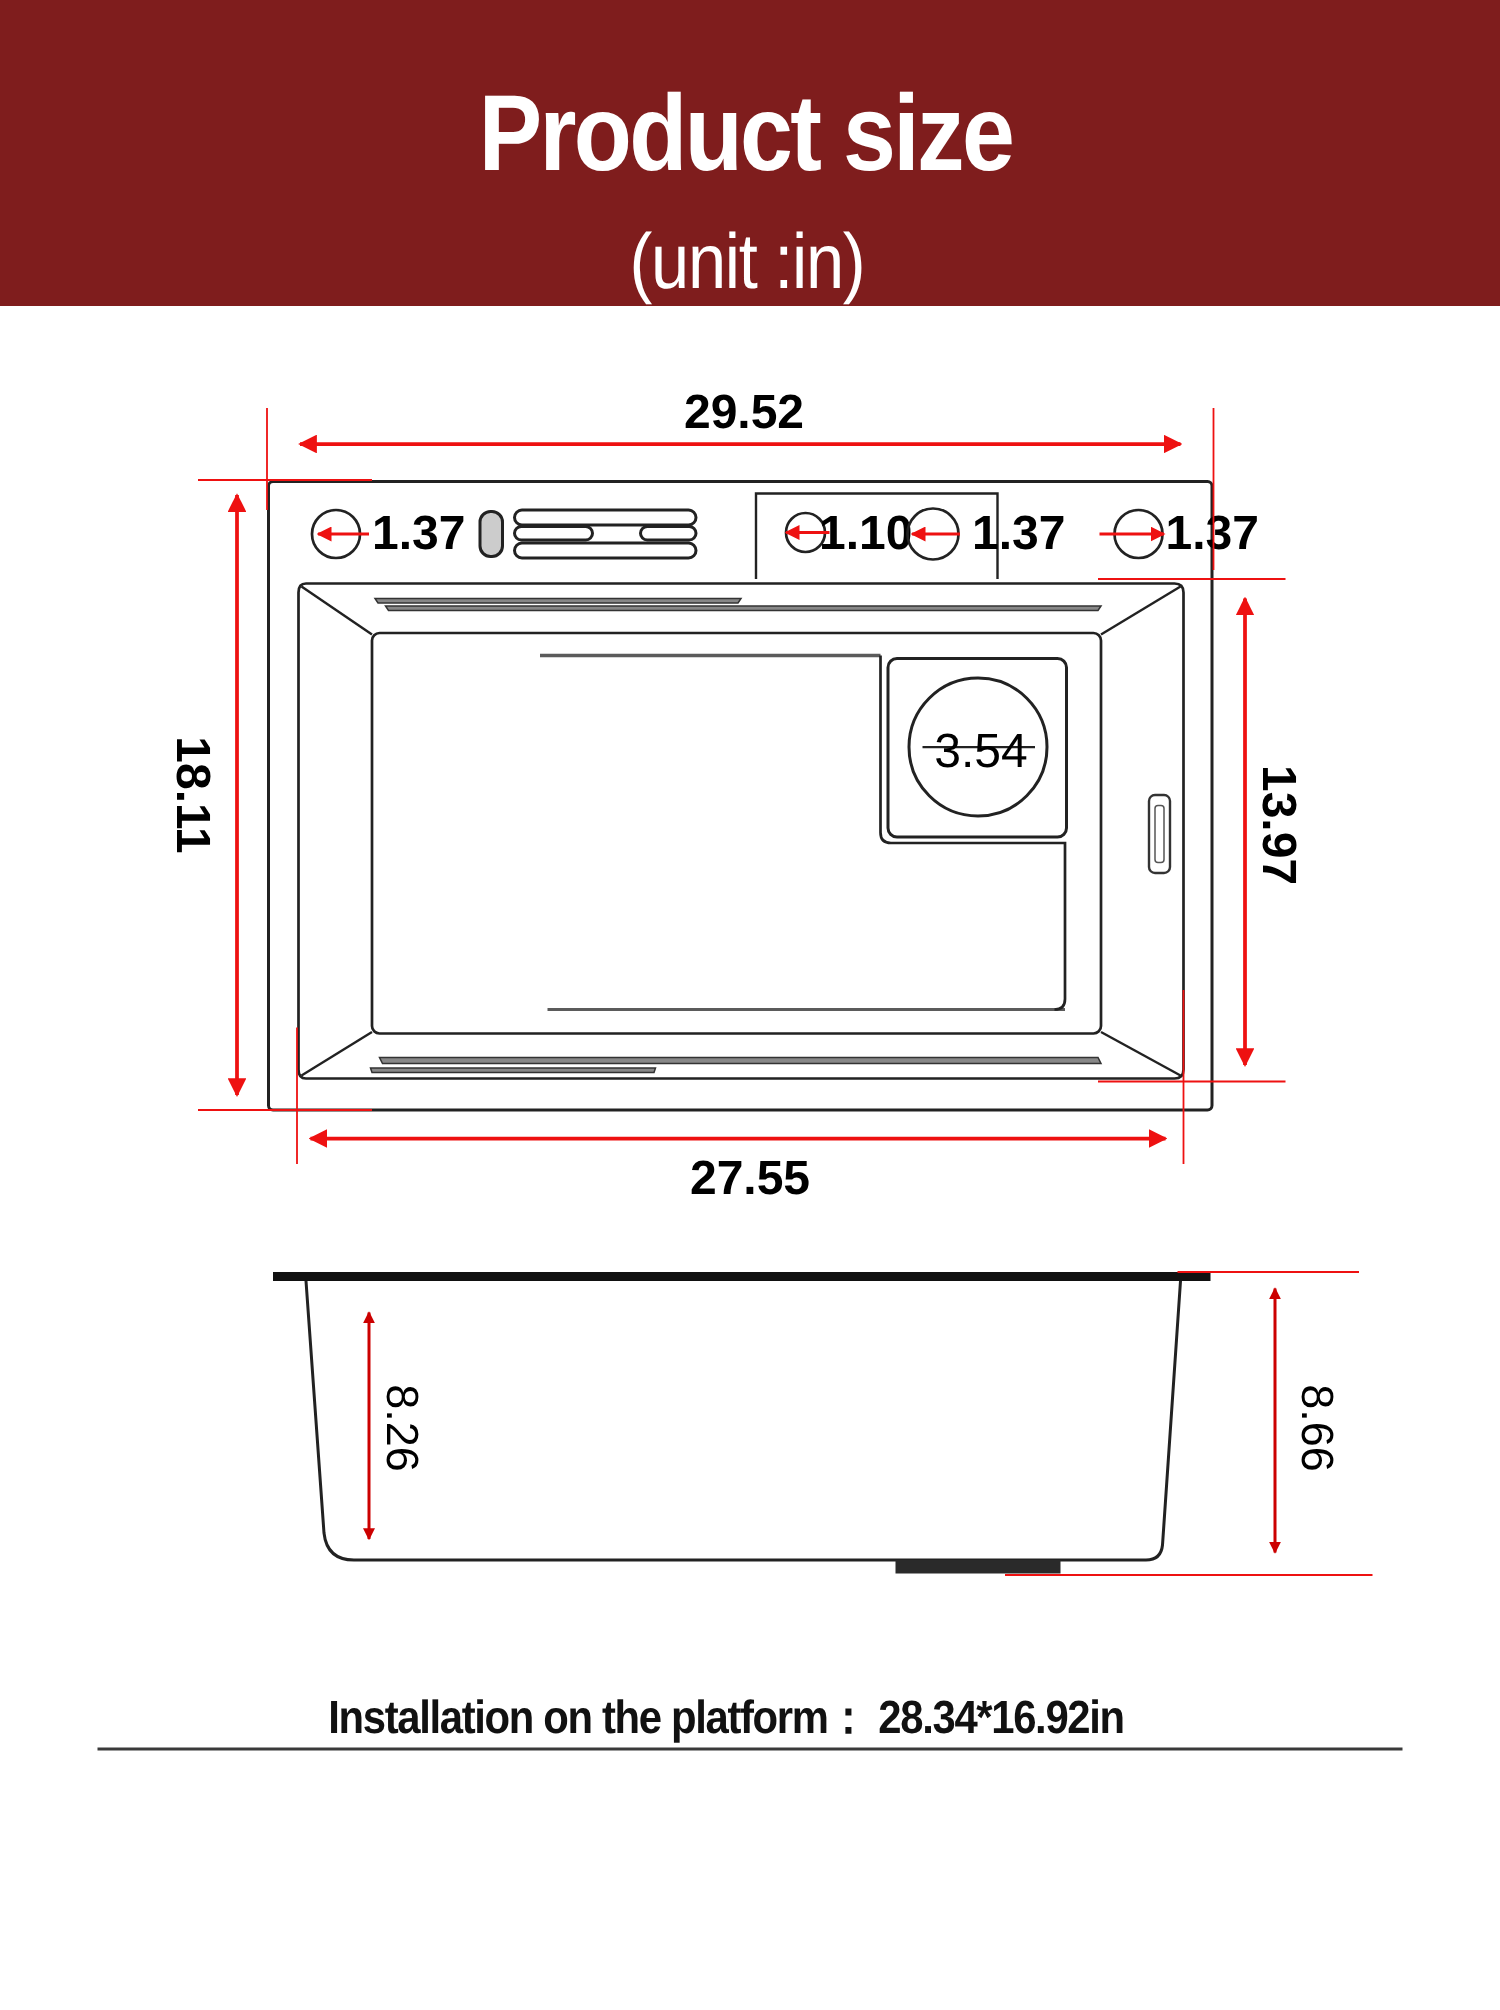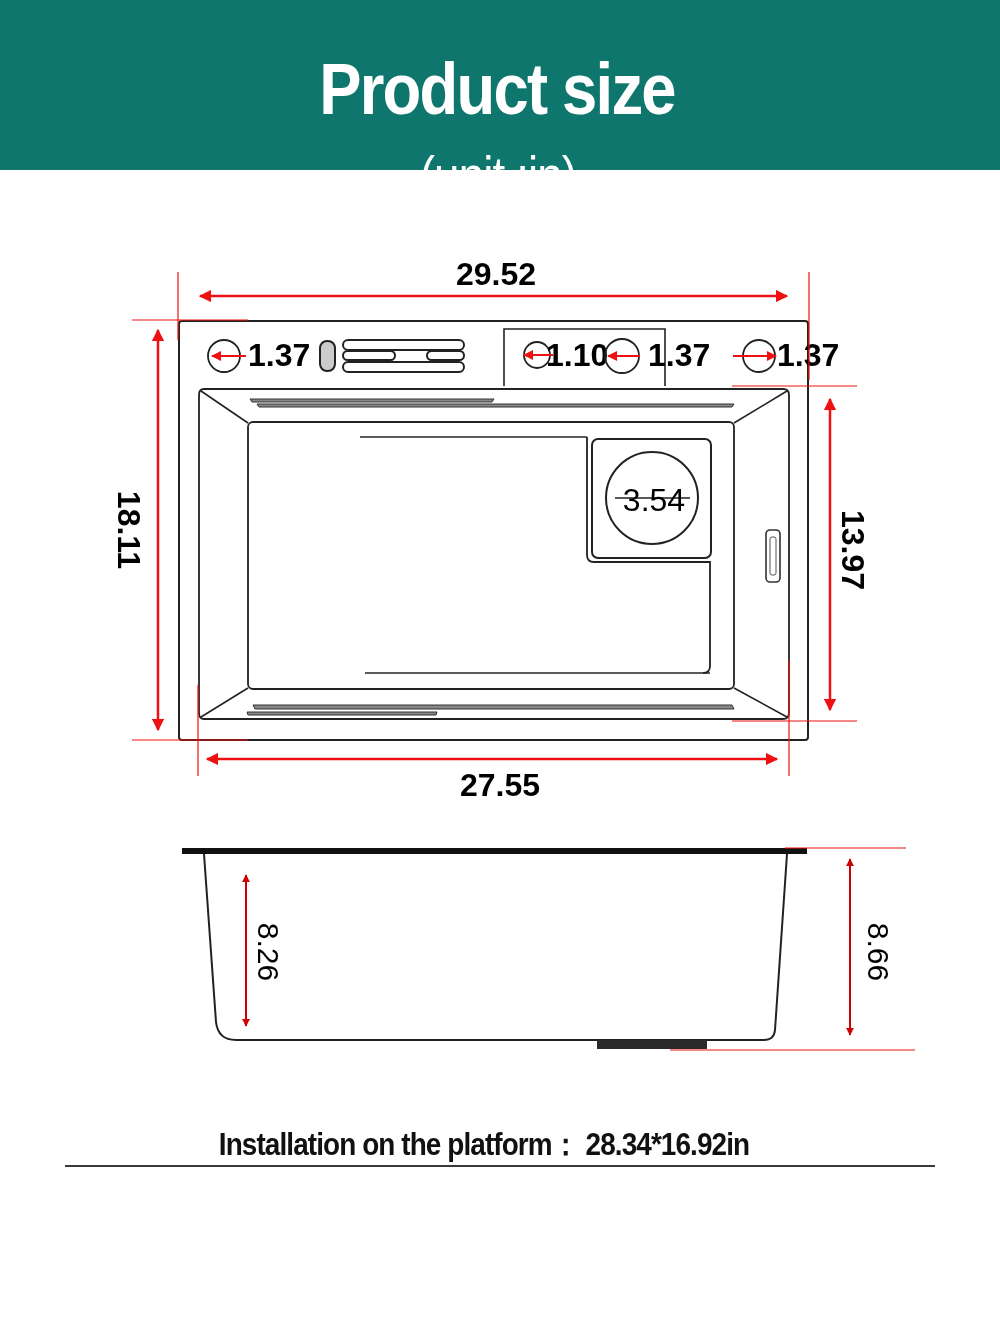--- a/index.html
+++ b/index.html
@@ -1,18 +1,18 @@
 <!DOCTYPE html>
 <html><head>
   <meta charset="utf-8">
   <style>
     html, body { margin: 0; padding: 0; background: #ffffff; }
     body { width: 1000px; height: 1340px; position: relative; overflow: hidden;
            font-family: "Liberation Sans", "DejaVu Sans", sans-serif; }
-    .header { position: absolute; left: 0; top: 0; width: 1000px; height: 170px; background: #0f766e; }
+    .header { position: absolute; left: 0; top: 0; width: 1000px; height: 204px; background: #7f1d1d; }
     .title { position: absolute; left: 0; width: 1000px; text-align: center; color: #ffffff; font-weight: bold;
              font-family: "Liberation Sans", sans-serif; }
     .title.main { top: 48px; font-size: 72px; letter-spacing: -2px; transform: scaleX(0.88); transform-origin: 475px 0; }
     .title.sub { top: 145px; font-size: 52px; font-weight: normal; letter-spacing: -1px; transform: scaleX(0.88); transform-origin: 483px 0; }
     svg.drawing { position: absolute; left: 0; top: 0; }
     .dim { font-family: "Liberation Sans", sans-serif; font-weight: bold; fill: #000000; }
     .footer-text { position: absolute; left: 0; width: 968px; top: 1124px; text-align: center; font-size: 31px;
                    font-weight: bold; color: #111111; letter-spacing: -1px; transform: scaleX(0.9); transform-origin: 484px 0; }
     .footer-rule { position: absolute; left: 65px; top: 1165px; width: 870px; height: 2px; background: #3a3a3a; }
   </style>

